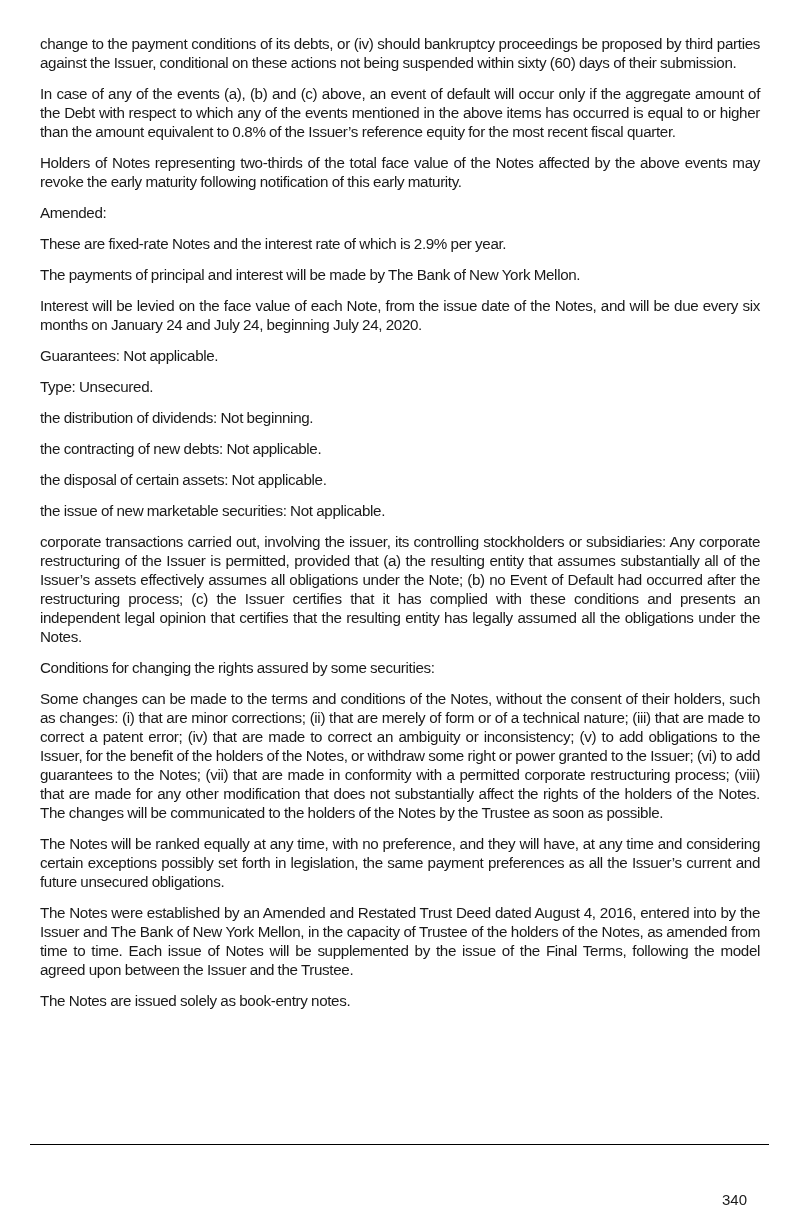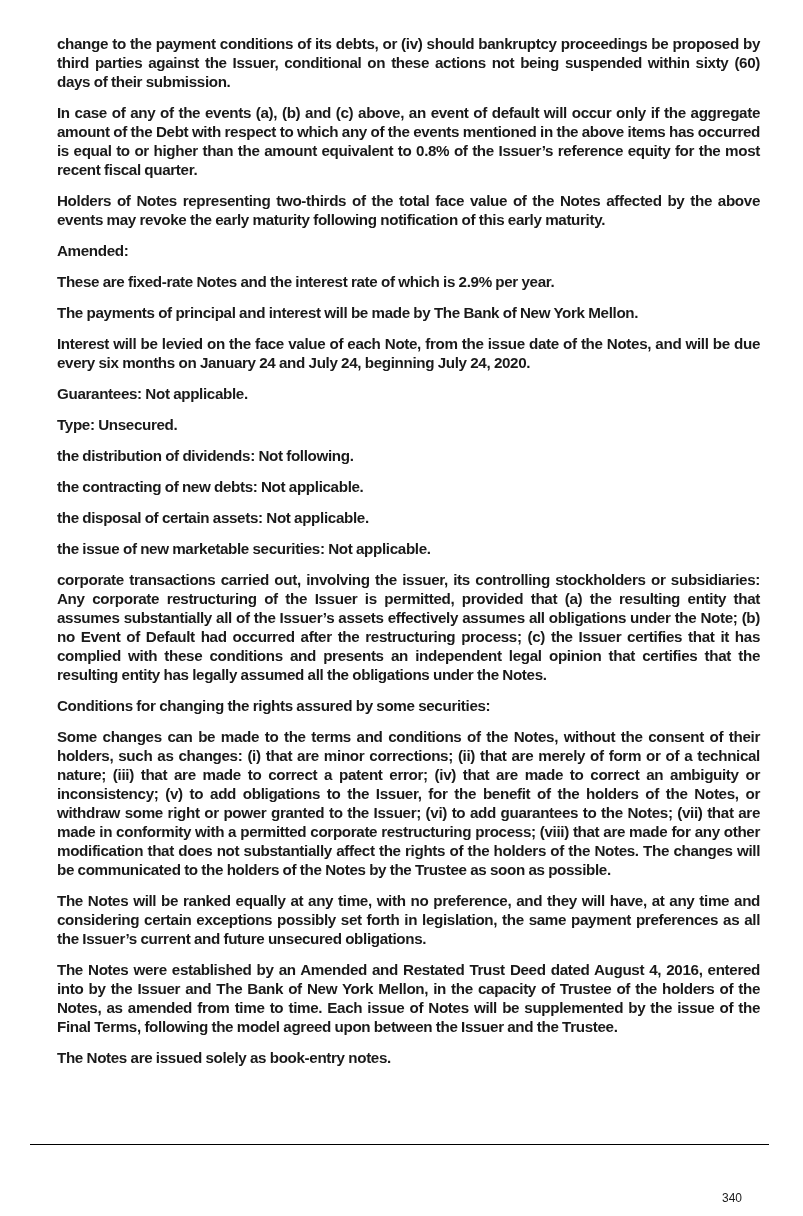--- a/index.html
+++ b/index.html
@@ -3,44 +3,44 @@
   <meta charset="utf-8">
   <style>
     html, body { margin: 0; padding: 0; background: #ffffff; }
     body { width: 803px; height: 1216px; position: relative; overflow: hidden; }
     .page {
       position: absolute; left: 40px; top: 34px; width: 720px;
       font-family: "Liberation Sans", sans-serif;
       font-size: 15.2px; line-height: 19px; color: #1a1a1a;
       letter-spacing: -0.35px; word-spacing: -0.3px;
     }
-    .page p { margin: 0 0 12px 17px; text-align: justify; font-weight: bold; }
+    .page p { margin: 0 0 12px 0; text-align: justify; }
     .rule {
       position: absolute; left: 30px; top: 1144px; width: 739px; height: 0;
       border-top: 1.3px solid #000;
     }
     .page-number {
       position: absolute; left: 722px; top: 1191px;
-      font-family: "Liberation Sans", sans-serif; font-size: 12px; color: #1a1a1a;
+      font-family: "Liberation Sans", sans-serif; font-size: 15px; color: #1a1a1a;
     }
   </style>
 </head>
 <body>
 
 <div class="page">
   <p>change to the payment conditions of its debts, or (iv) should bankruptcy proceedings be proposed by third parties against the Issuer, conditional on these actions not being suspended within sixty (60) days of their submission.</p>
   <p>In case of any of the events (a), (b) and (c) above, an event of default will occur only if the aggregate amount of the Debt with respect to which any of the events mentioned in the above items has occurred is equal to or higher than the amount equivalent to 0.8% of the Issuer’s reference equity for the most recent fiscal quarter.</p>
   <p>Holders of Notes representing two-thirds of the total face value of the Notes affected by the above events may revoke the early maturity following notification of this early maturity.</p>
   <p>Amended:</p>
   <p>These are fixed-rate Notes and the interest rate of which is 2.9% per year.</p>
   <p>The payments of principal and interest will be made by The Bank of New York Mellon.</p>
   <p>Interest will be levied on the face value of each Note, from the issue date of the Notes, and will be due every six months on January 24 and July 24, beginning July 24, 2020.</p>
   <p>Guarantees: Not applicable.</p>
   <p>Type: Unsecured.</p>
-  <p>the distribution of dividends: Not following.</p>
+  <p>the distribution of dividends: Not beginning.</p>
   <p>the contracting of new debts: Not applicable.</p>
   <p>the disposal of certain assets: Not applicable.</p>
   <p>the issue of new marketable securities: Not applicable.</p>
   <p>corporate transactions carried out, involving the issuer, its controlling stockholders or subsidiaries: Any corporate restructuring of the Issuer is permitted, provided that (a) the resulting entity that assumes substantially all of the Issuer’s assets effectively assumes all obligations under the Note; (b) no Event of Default had occurred after the restructuring process; (c) the Issuer certifies that it has complied with these conditions and presents an independent legal opinion that certifies that the resulting entity has legally assumed all the obligations under the Notes.</p>
   <p>Conditions for changing the rights assured by some securities:</p>
   <p>Some changes can be made to the terms and conditions of the Notes, without the consent of their holders, such as changes: (i) that are minor corrections; (ii) that are merely of form or of a technical nature; (iii) that are made to correct a patent error; (iv) that are made to correct an ambiguity or inconsistency; (v) to add obligations to the Issuer, for the benefit of the holders of the Notes, or withdraw some right or power granted to the Issuer; (vi) to add guarantees to the Notes; (vii) that are made in conformity with a permitted corporate restructuring process; (viii) that are made for any other modification that does not substantially affect the rights of the holders of the Notes. The changes will be communicated to the holders of the Notes by the Trustee as soon as possible.</p>
   <p>The Notes will be ranked equally at any time, with no preference, and they will have, at any time and considering certain exceptions possibly set forth in legislation, the same payment preferences as all the Issuer’s current and future unsecured obligations.</p>
   <p>The Notes were established by an Amended and Restated Trust Deed dated August 4, 2016, entered into by the Issuer and The Bank of New York Mellon, in the capacity of Trustee of the holders of the Notes, as amended from time to time. Each issue of Notes will be supplemented by the issue of the Final Terms, following the model agreed upon between the Issuer and the Trustee.</p>
   <p>The Notes are issued solely as book-entry notes.</p>
 </div>

